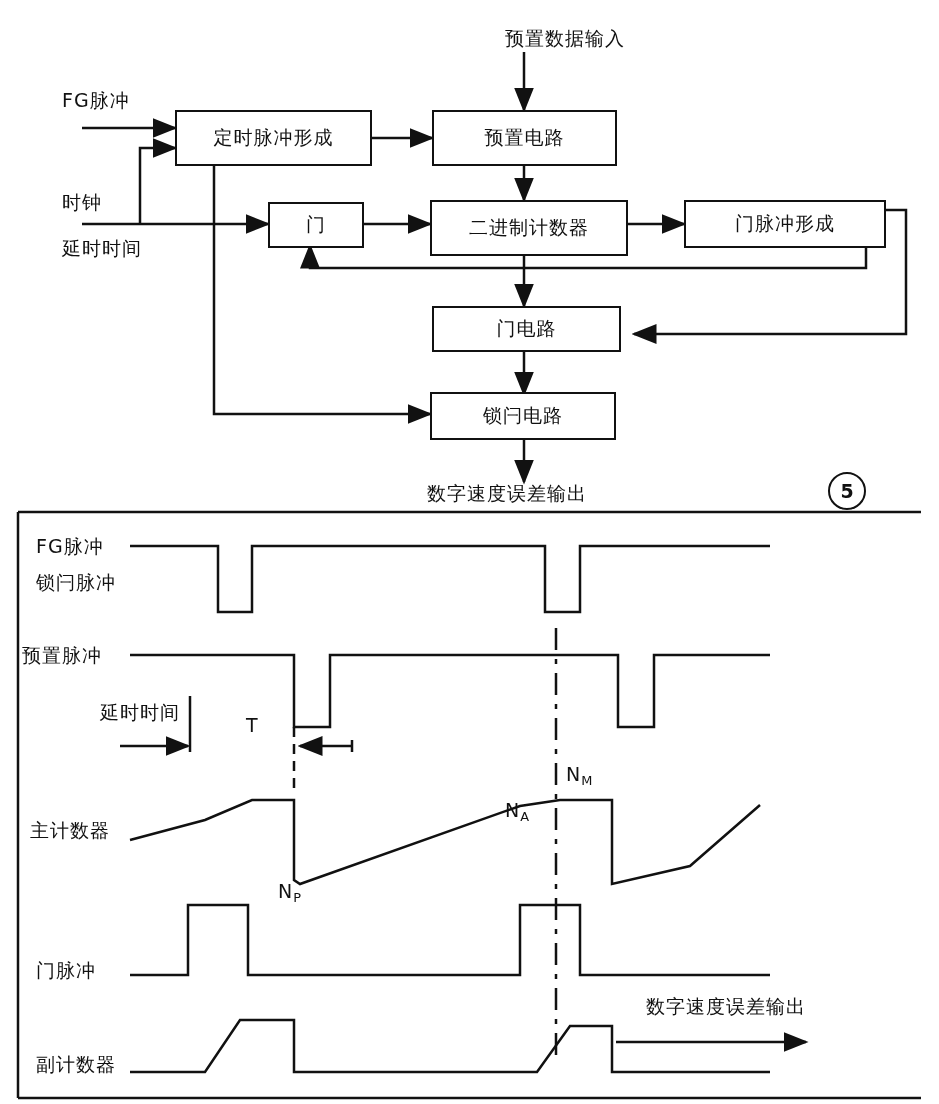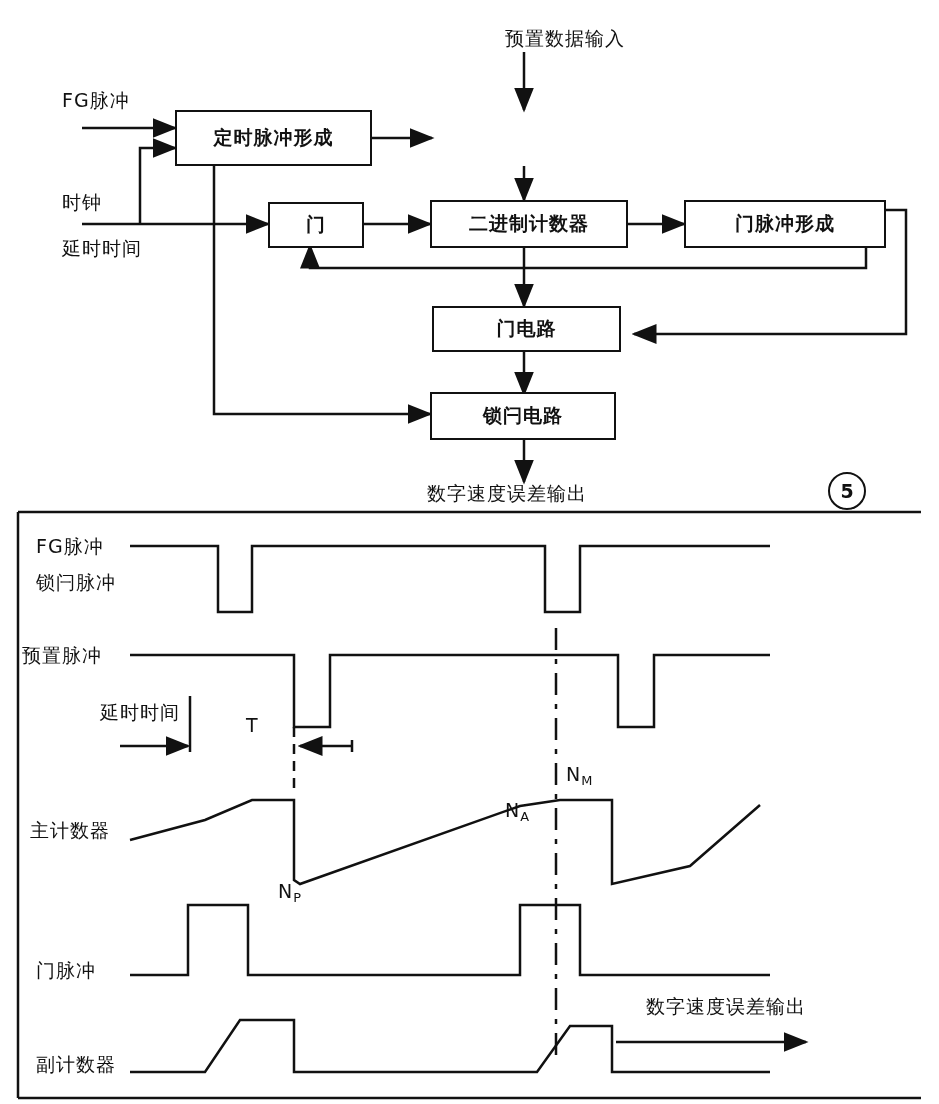--- a/index.html
+++ b/index.html
@@ -18,21 +18,21 @@
     overflow: hidden;
   }
   .blk {
     position: absolute;
     border: 2px solid #111;
     background: #fff;
     display: flex;
     align-items: center;
     justify-content: center;
     font-size: 19px;
-    font-weight: bold;
+    font-weight: normal;
     color: #111;
     letter-spacing: 1px;
     box-sizing: border-box;
   }
   .lbl {
     position: absolute;
     font-size: 19px;
     font-weight: normal;
     color: #111;
     white-space: nowrap;
@@ -106,22 +106,23 @@
       <path d="M214 166 L214 414 L430 414" marker-end="url(#ah)"></path>
     </g>
   </svg>
 
   <div class="lbl" style="left:505px; top:26px;">预置数据输入</div>
   <div class="lbl" style="left:62px; top:88px;">FG脉冲</div>
   <div class="lbl" style="left:62px; top:190px;">时钟</div>
   <div class="lbl" style="left:62px; top:236px;">延时时间</div>
 
   <div class="blk" style="left:175px; top:110px; width:197px; height:56px;">定时脉冲形成</div>
+  <div class="blk" style="left:432px; top:110px; width:185px; height:56px;">预置电路</div>
   <div class="blk" style="left:268px; top:202px; width:96px; height:46px;">门</div>
-  <div class="blk" style="left:430px; top:200px; width:198px; height:48px;">二进制计数器</div>
+  <div class="blk" style="left:430px; top:200px; width:198px; height:56px;">二进制计数器</div>
   <div class="blk" style="left:684px; top:200px; width:202px; height:48px;">门脉冲形成</div>
   <div class="blk" style="left:432px; top:306px; width:189px; height:46px;">门电路</div>
   <div class="blk" style="left:430px; top:392px; width:186px; height:48px;">锁闩电路</div>
 
   <div class="lbl" style="left:427px; top:481px;">数字速度误差输出</div>
 
   <div class="circnum" style="left:828px; top:472px;">5</div>
 
   <svg class="wires" viewBox="0 0 939 1104">
 

